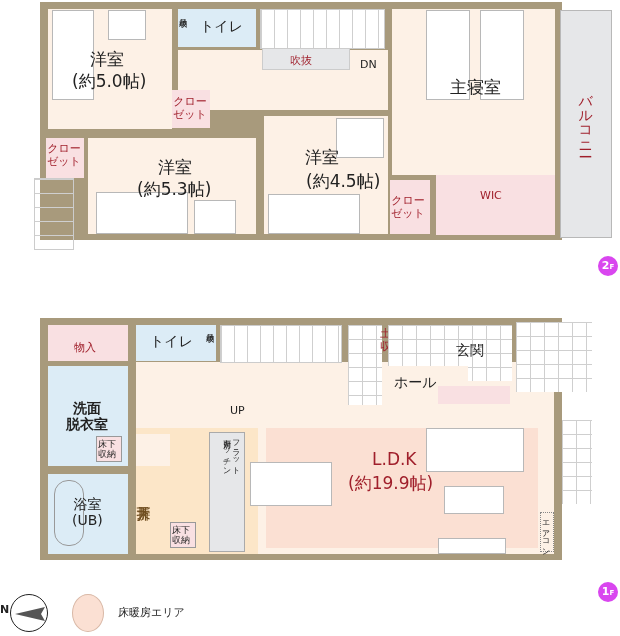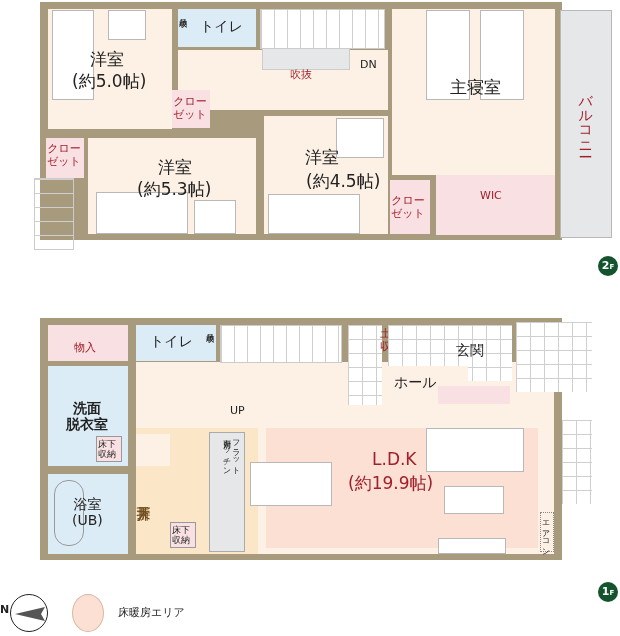--- a/index.html
+++ b/index.html
@@ -16,21 +16,21 @@
   .label{position:absolute;text-align:center;color:#222;line-height:1.15;white-space:nowrap;}
   .red{color:#a01f2b;}
   .brown{color:#6e4c1e;}
   .big{font-size:17px;}
   .mid{font-size:14px;}
   .sm{font-size:11px;}
   .xs{font-size:8px;}
   .vert{writing-mode:vertical-rl;}
   .tile{background-image:linear-gradient(#cfcfcf 1px,transparent 1px),linear-gradient(90deg,#cfcfcf 1px,transparent 1px);background-size:14px 14px;background-color:#fff;}
   .stairs{background-image:linear-gradient(90deg,#cfcfcf 1px,transparent 1px);background-size:13px 100%;background-color:#fff;}
-  .badge{position:absolute;width:20px;height:20px;border-radius:50%;background:#14532d;color:#fff;font-size:11px;font-weight:bold;text-align:center;line-height:20px;}
+  .badge{position:absolute;width:20px;height:20px;border-radius:50%;background:#d946ef;color:#fff;font-size:11px;font-weight:bold;text-align:center;line-height:20px;}
   .badge span{font-size:7px;}
 </style>
 </head>
 <body>
 
 <div class="abs" style="left:0;top:0;width:620px;height:290px;">
 
   <div class="abs wall" style="left:40px;top:2px;width:522px;height:238px;"></div>
 
   <div class="abs gray" style="left:560px;top:10px;width:52px;height:228px;border:1px solid #b8b8b8;"></div>
@@ -43,21 +43,21 @@
   <div class="label big" style="left:72px;top:72px;">(約5.0帖)</div>
 
   <div class="abs wet" style="left:178px;top:9px;width:78px;height:38px;"></div>
   <div class="label xs vert" style="left:178px;top:13px;">吊収納</div>
   <div class="label mid" style="left:200px;top:18px;">トイレ</div>
 
   <div class="abs floor" style="left:178px;top:50px;width:210px;height:60px;"></div>
 
   <div class="abs stairs" style="left:260px;top:9px;width:125px;height:40px;border:1px solid #ccc;"></div>
   <div class="abs gray" style="left:262px;top:48px;width:88px;height:22px;border:1px solid #ccc;"></div>
-  <div class="label red sm" style="left:290px;top:69px;">吹抜</div>
+  <div class="label red sm" style="left:290px;top:55px;">吹抜</div>
   <div class="label sm" style="left:360px;top:59px;">DN</div>
 
   <div class="abs closet" style="left:172px;top:90px;width:38px;height:38px;"></div>
   <div class="label red sm" style="left:173px;top:96px;white-space:pre;">クロー
 ゼット</div>
   <div class="abs closet" style="left:46px;top:138px;width:38px;height:40px;"></div>
   <div class="label red sm" style="left:47px;top:143px;white-space:pre;">クロー
 ゼット</div>
 
   <div class="abs floor" style="left:88px;top:138px;width:168px;height:96px;"></div>

